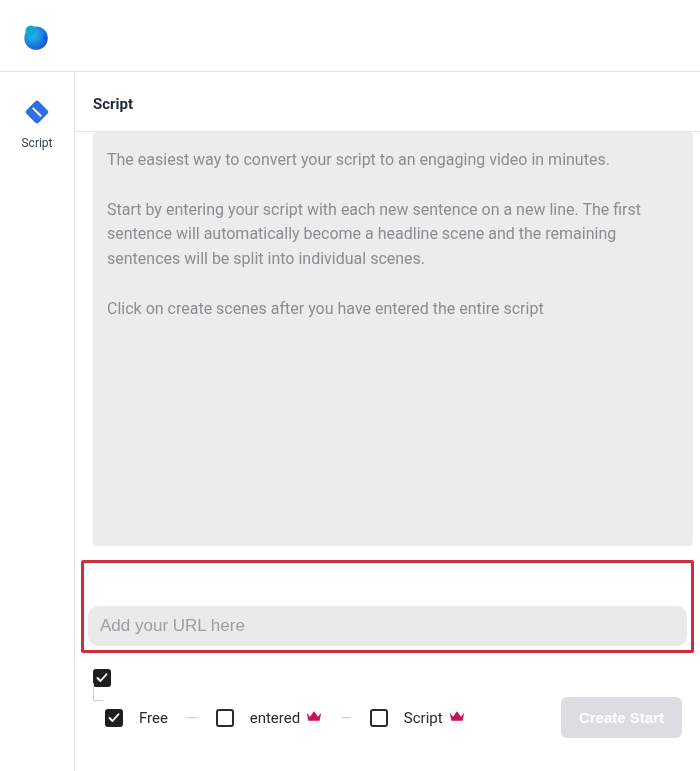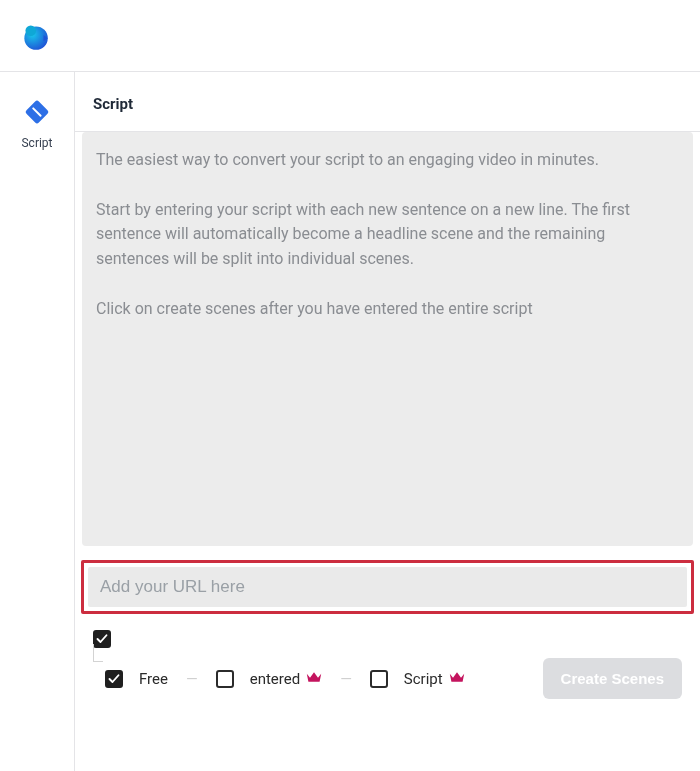--- a/index.html
+++ b/index.html
@@ -85,40 +85,42 @@
     background: #ececec;
     border-radius: 4px;
     min-height: 414px;
     padding: 16px 14px;
     font-size: 16px;
     line-height: 1.55;
     color: #8a8d92;
     white-space: pre-wrap;
     outline: none;
     cursor: text;
+    margin-left: 11px;
   }
 
   .url-row-wrap {
     padding: 14px 6px 0 6px;
   }
   .url-row {
     border: 3px solid #cc2d3f;
     border-radius: 2px;
     padding: 4px;
     background: #fff;
   }
   .url-input {
     width: 100%;
     border: none;
     background: #eaeaea;
     font-size: 17px;
     color: #444;
     padding: 10px 12px;
     outline: none;
-    border-radius: 2px;
+    border-radius: 10px;
+    margin-top: 39px;
   }
   .url-input::placeholder {
     color: #9aa0a6;
     font-weight: 400;
   }
 
   .options-row {
     padding: 16px 18px 0 18px;
     display: flex;
     align-items: center;
@@ -283,17 +285,17 @@
       </span>
       <span class="opt-label">
         <span>Script</span>
         <span class="crown">
           <svg width="16" height="14" viewBox="0 0 20 16">
               <path d="M1 4 L5 9 L10 2 L15 9 L19 4 L17 14 L3 14 Z" fill="#c4145e"></path>
             </svg>
         </span>
       </span>
 
-      <button class="create-btn">Create Scenes</button>
+      <button class="create-btn">Create Start</button>
     </div>
 
   </div>
 </div>
 
 </body></html>

